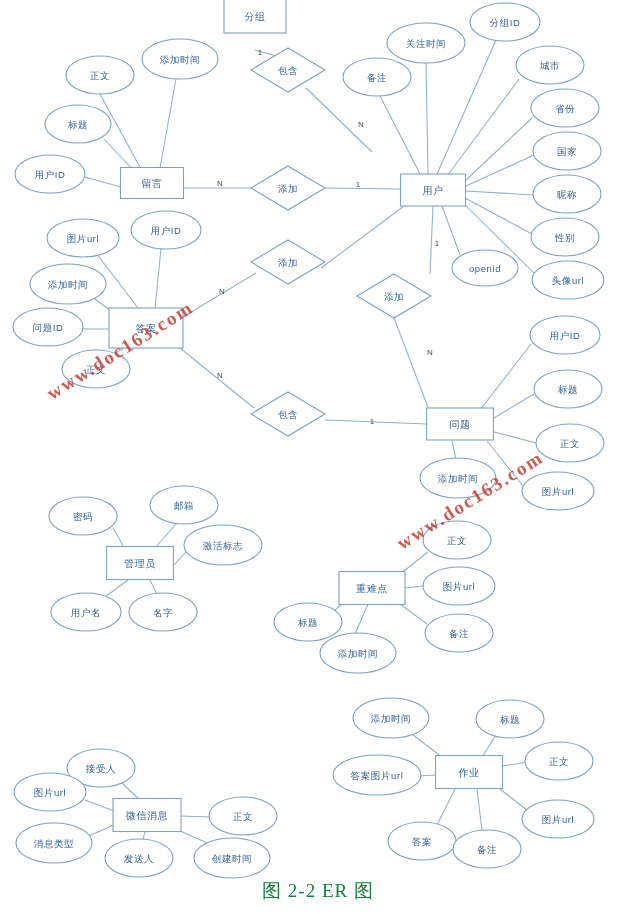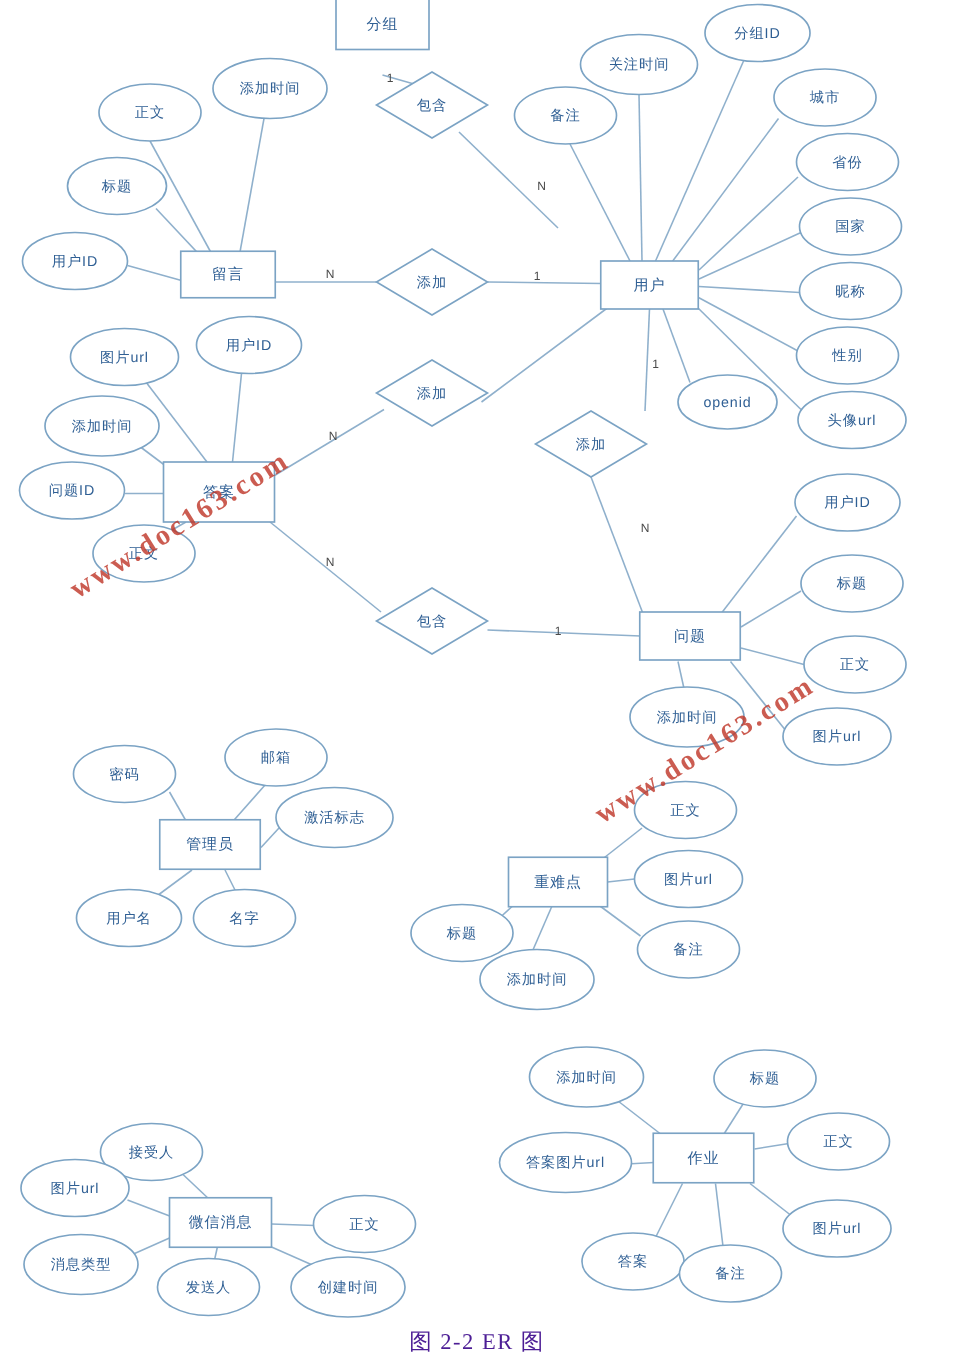--- a/index.html
+++ b/index.html
@@ -11,21 +11,21 @@
   .rel-dia{fill:#ffffff;stroke:#7ba3c4;stroke-width:1.1;}
   .edge{stroke:#8fb0cc;stroke-width:1.05;fill:none;}
   .node-label{fill:#2f5f94;font-family:"Liberation Sans","DejaVu Sans",sans-serif;
      font-size:9.5px;text-anchor:middle;dominant-baseline:central;letter-spacing:.6px;}
   .ent-label{font-size:10px;}
   .card-label{fill:#4a4a4a;font-family:"Liberation Sans","DejaVu Sans",sans-serif;
      font-size:8px;text-anchor:middle;dominant-baseline:central;}
   .wm{fill:#c0392b;font-family:"Liberation Serif","DejaVu Serif",serif;font-size:19px;
      font-weight:700;opacity:.82;letter-spacing:2px;text-anchor:middle;dominant-baseline:central;}
   #caption{position:absolute;left:0;right:0;bottom:10px;text-align:center;
-     font-family:"Liberation Serif","DejaVu Serif",serif;font-size:15px;color:#4c1d95;letter-spacing:1px;}
+     font-family:"Liberation Serif","DejaVu Serif",serif;font-size:19px;color:#15803d;letter-spacing:1px;}
 </style>
 </head>
 <body>
 
 <div id="er-root">
   <svg id="er-canvas" viewBox="0 0 636 914" xmlns="http://www.w3.org/2000/svg">
     <g id="edges-layer">
         <line x1="100" y1="94" x2="141" y2="169" class="edge"></line>
         <line x1="176" y1="79" x2="160" y2="168" class="edge"></line>
         <line x1="104" y1="139" x2="135" y2="172" class="edge"></line>

